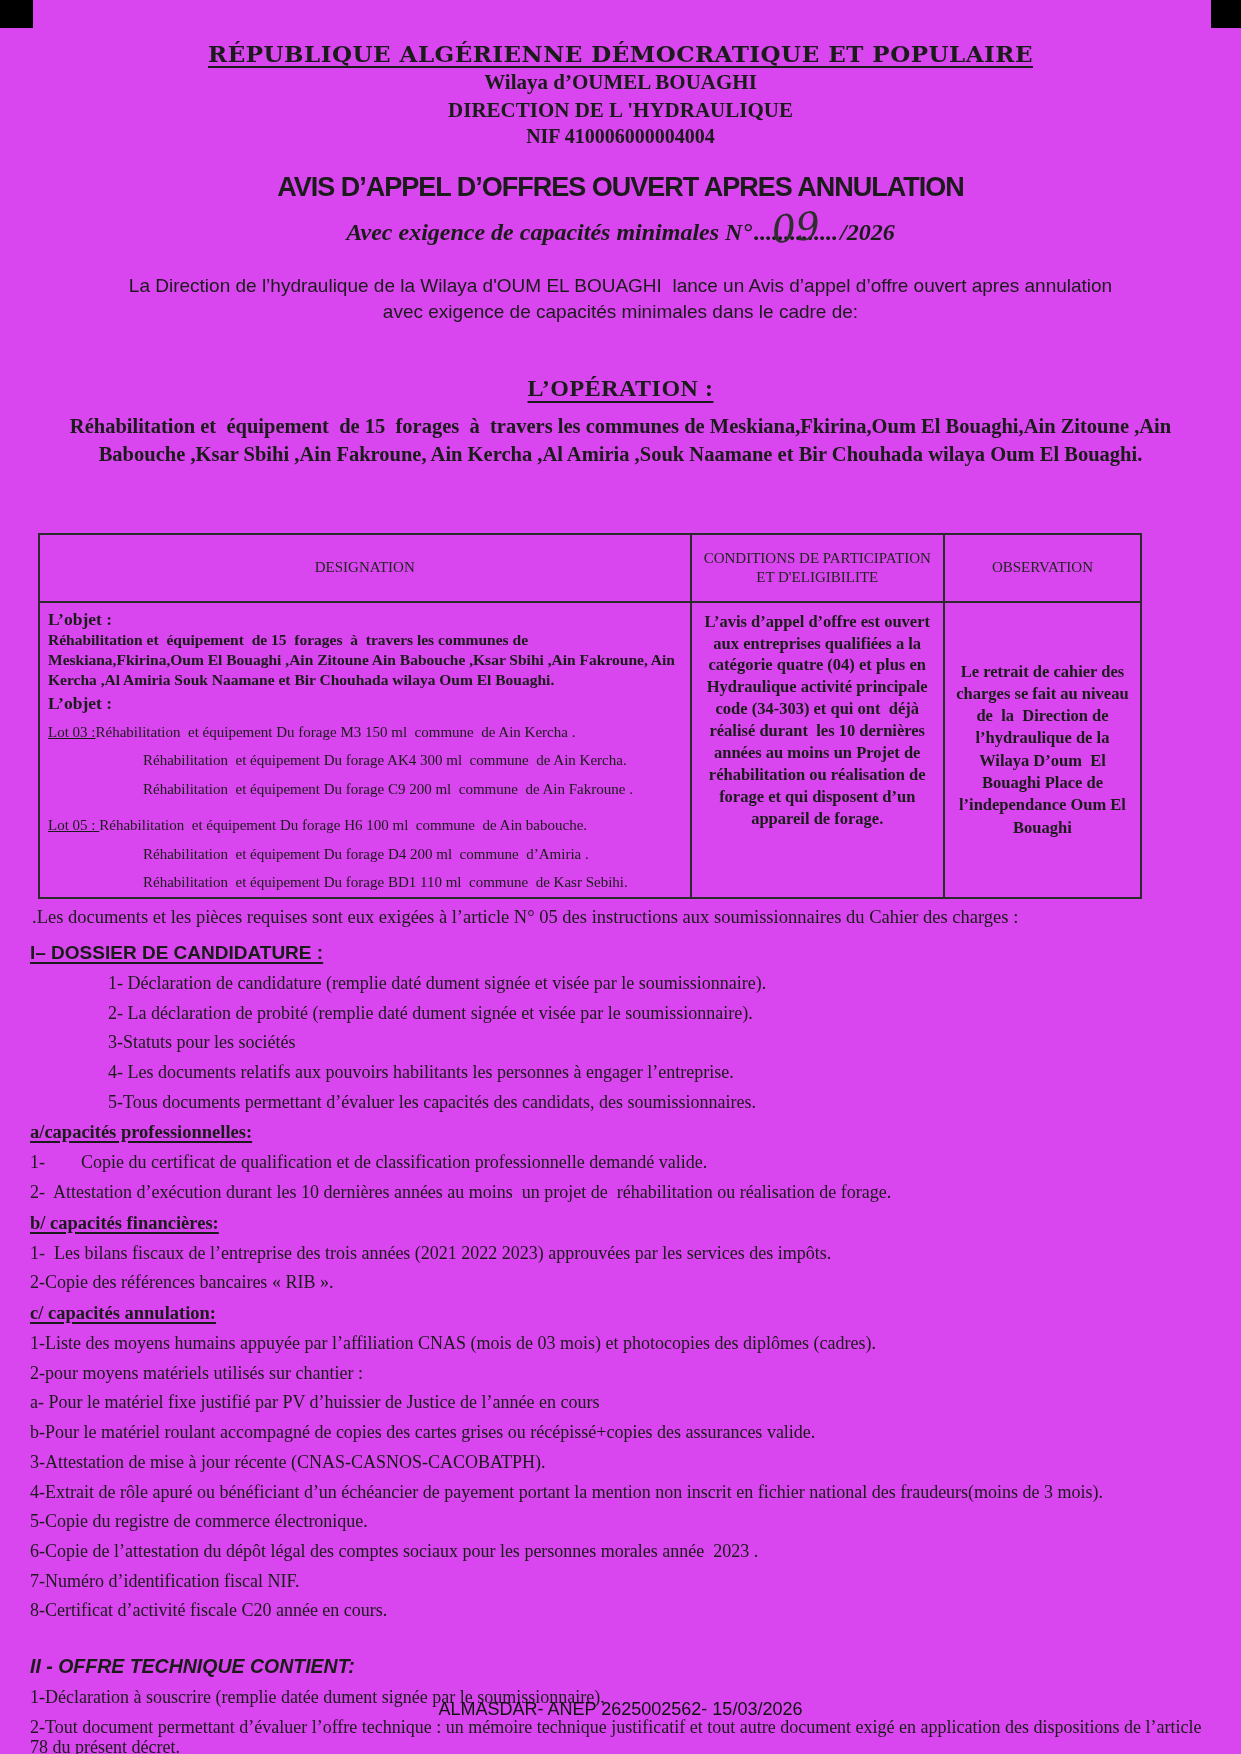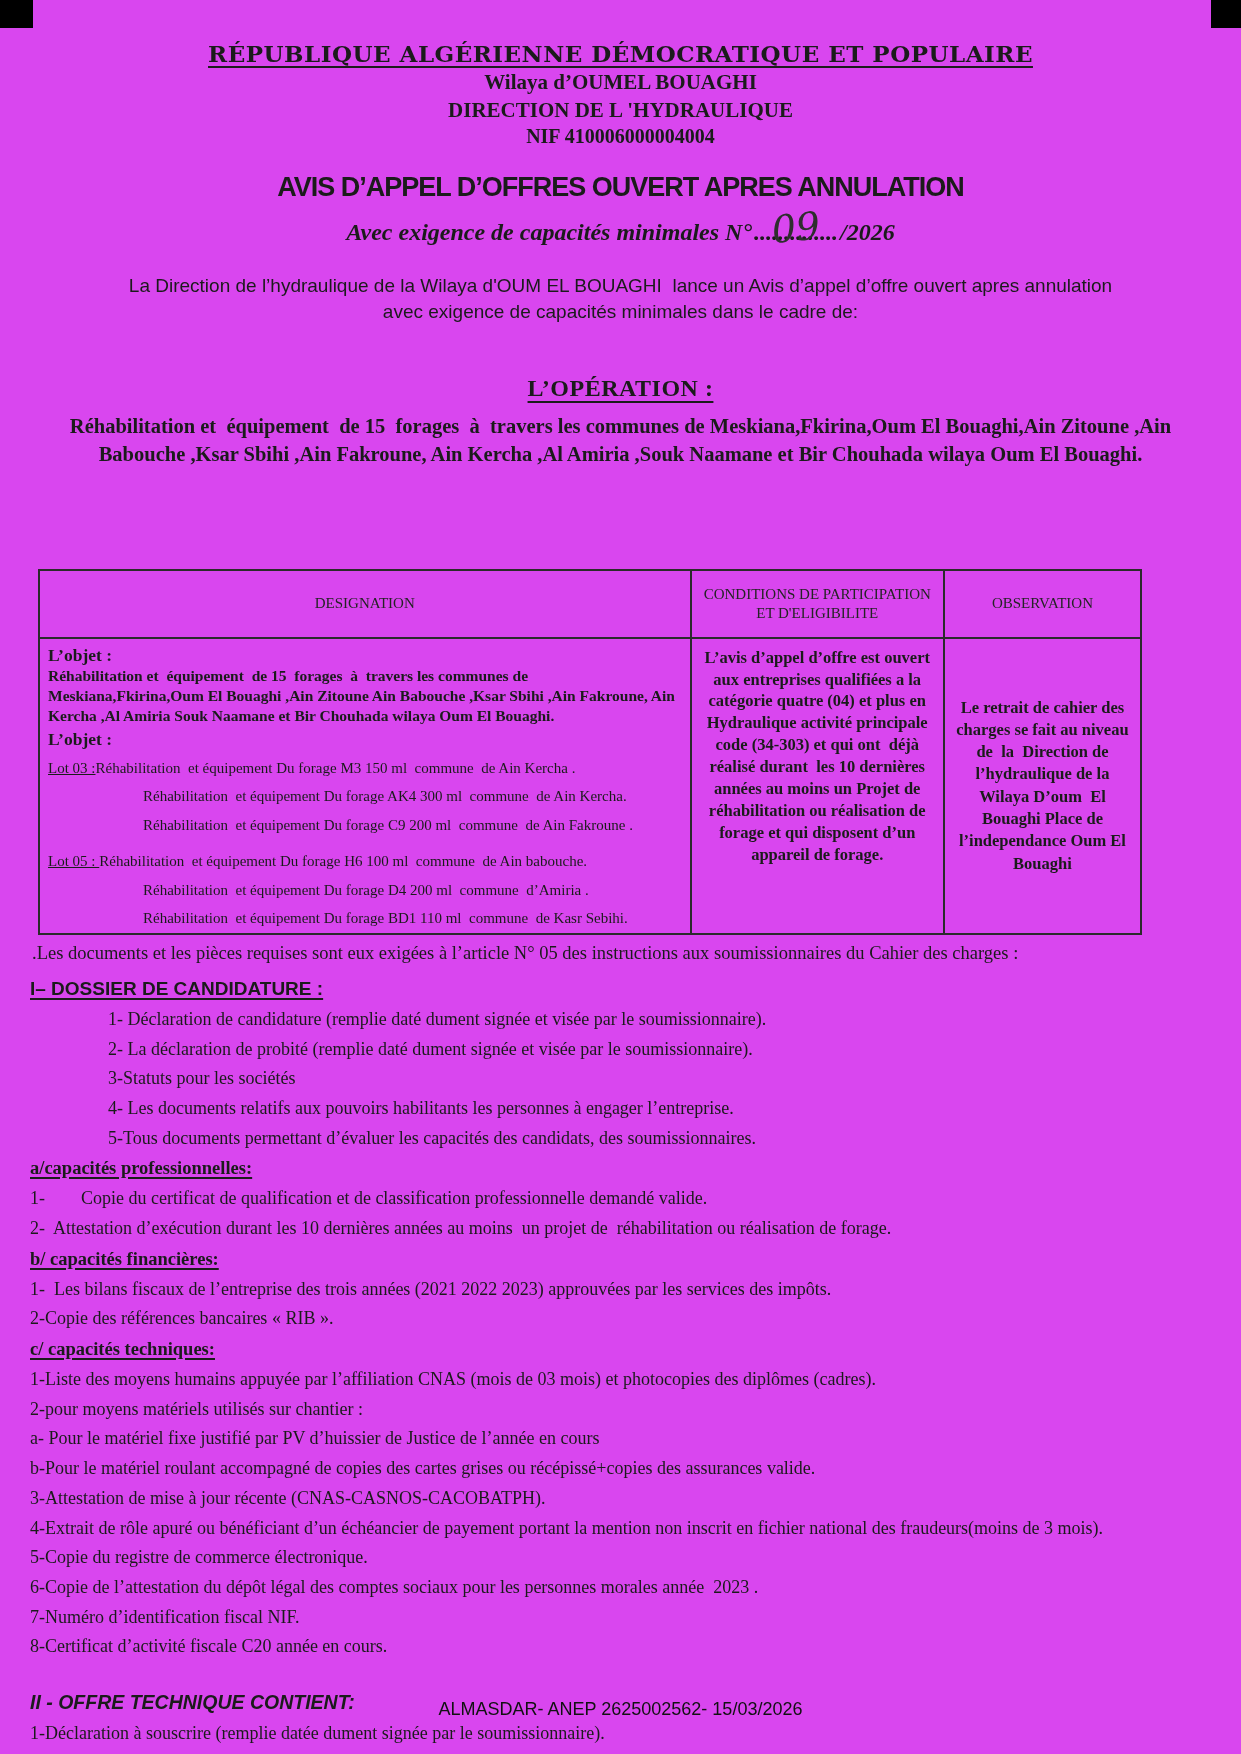--- a/index.html
+++ b/index.html
@@ -53,21 +53,21 @@
     font-family:"Liberation Serif",serif;font-weight:bold;font-size:24px;
     text-decoration:underline;text-decoration-thickness:2px;text-underline-offset:5px;
     margin-top:52px;letter-spacing:.5px;
   }
   .operation-desc{
     font-family:"Liberation Serif",serif;font-weight:bold;font-size:20.5px;
     margin:10px auto 0 auto;width:1120px;line-height:1.38;white-space:pre-wrap;
   }
 
   .doc-table{
-    margin:100px 0 0 8px;width:1104px;
+    margin:64px 0 0 8px;width:1104px;
     border:2px solid #1d4ed8;border-collapse:collapse;table-layout:fixed;
   }
   .doc-table td,.doc-table th{border:2px solid #2b2b2b;vertical-align:top;padding:4px 8px;}
   .col-designation{width:648px;}
   .col-conditions{width:252px;}
   .col-observation{width:196px;}
   .th-cell{
     font-family:"Liberation Serif",serif;font-weight:normal;font-size:15px;
     text-align:center;vertical-align:middle !important;height:58px;line-height:1.25;
     color:#242424;
@@ -178,21 +178,21 @@
     <div class="item indent">5-Tous documents permettant d’évaluer les capacités des candidats, des soumissionnaires.</div>
 
     <div class="sub-title">a/capacités professionnelles:</div>
     <div class="item">1-        Copie du certificat de qualification et de classification professionnelle demandé valide.</div>
     <div class="item">2-  Attestation d’exécution durant les 10 dernières années au moins  un projet de  réhabilitation ou réalisation de forage.</div>
 
     <div class="sub-title">b/ capacités financières:</div>
     <div class="item">1-  Les bilans fiscaux de l’entreprise des trois années (2021 2022 2023) approuvées par les services des impôts.</div>
     <div class="item">2-Copie des références bancaires « RIB ».</div>
 
-    <div class="sub-title">c/ capacités techniques:</div>
+    <div class="sub-title">c/ capacités annulation:</div>
     <div class="item">1-Liste des moyens humains appuyée par l’affiliation CNAS (mois de 03 mois) et photocopies des diplômes (cadres).</div>
     <div class="item">2-pour moyens matériels utilisés sur chantier :</div>
     <div class="item">a- Pour le matériel fixe justifié par PV d’huissier de Justice de l’année en cours</div>
     <div class="item">b-Pour le matériel roulant accompagné de copies des cartes grises ou récépissé+copies des assurances valide.</div>
     <div class="item">3-Attestation de mise à jour récente (CNAS-CASNOS-CACOBATPH).</div>
     <div class="item wide-item">4-Extrait de rôle apuré ou bénéficiant d’un échéancier de payement portant la mention non inscrit en fichier national des fraudeurs(moins de 3 mois).</div>
     <div class="item">5-Copie du registre de commerce électronique.</div>
     <div class="item">6-Copie de l’attestation du dépôt légal des comptes sociaux pour les personnes morales année  2023 .</div>
     <div class="item">7-Numéro d’identification fiscal NIF.</div>
     <div class="item">8-Certificat d’activité fiscale C20 année en cours.</div>

